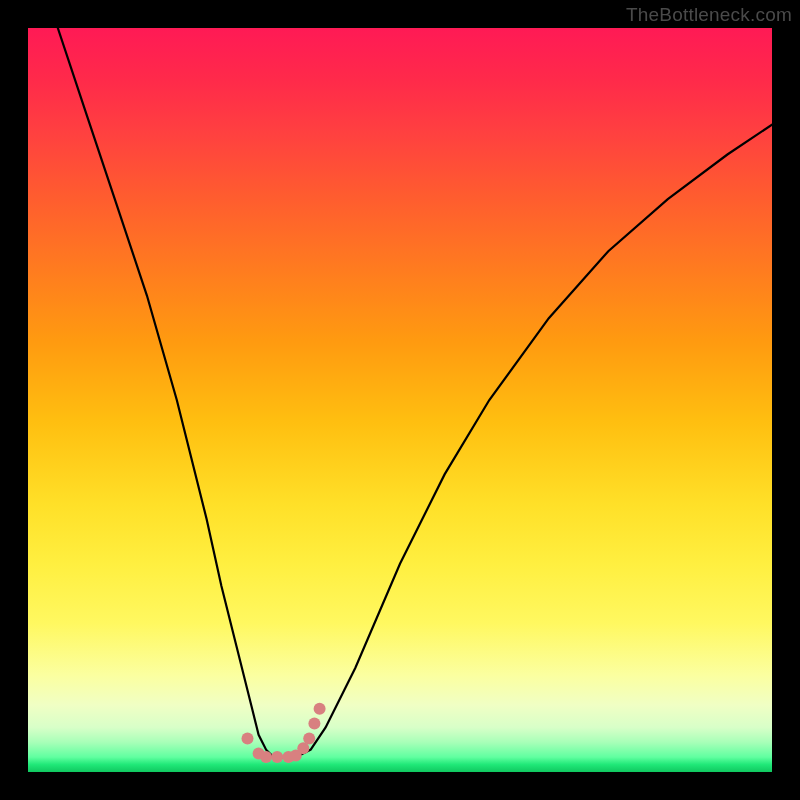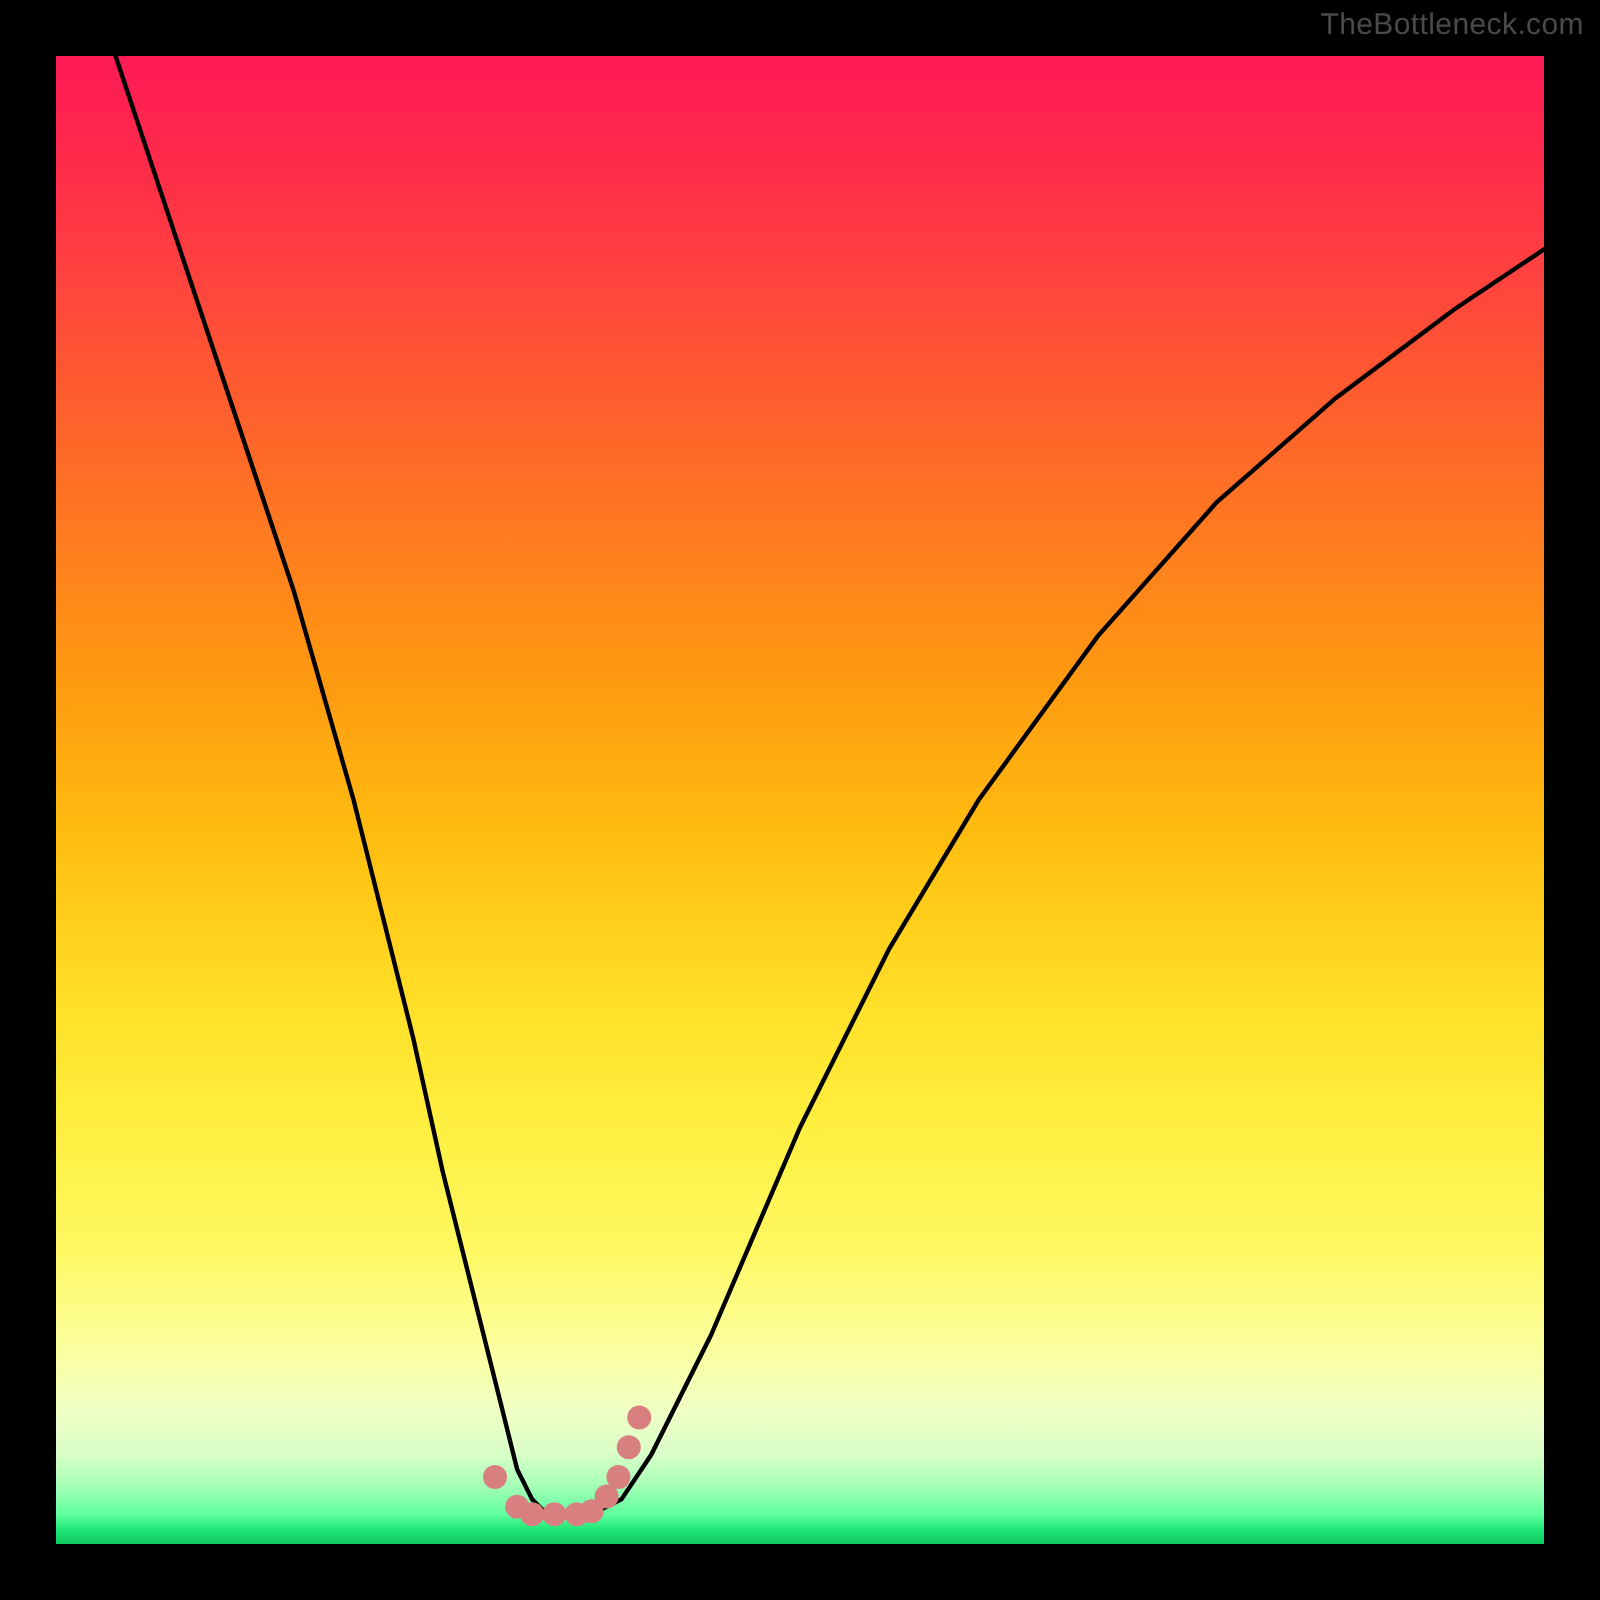--- a/index.html
+++ b/index.html
@@ -47,21 +47,21 @@
       #60ffa0 98%,
       #20e878 99%,
       #10c860 100%
     );
   }
   .watermark {
     position: absolute;
     top: 4px;
     right: 8px;
     color: #4a4a4a;
-    font-size: 15px;
+    font-size: 19px;
     font-weight: 400;
     letter-spacing: 0.2px;
     user-select: none;
   }
   svg.curve {
     position: absolute;
     left: 0; top: 0;
     width: 744px; height: 744px;
   }
 </style>

